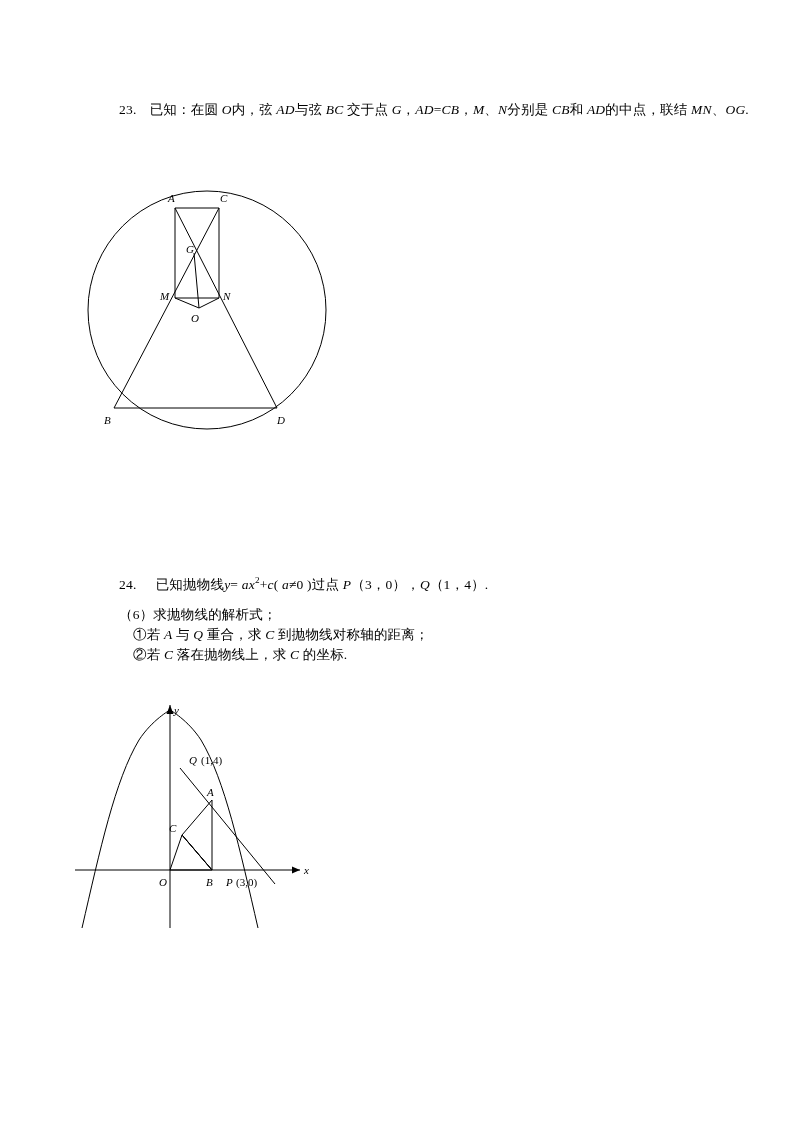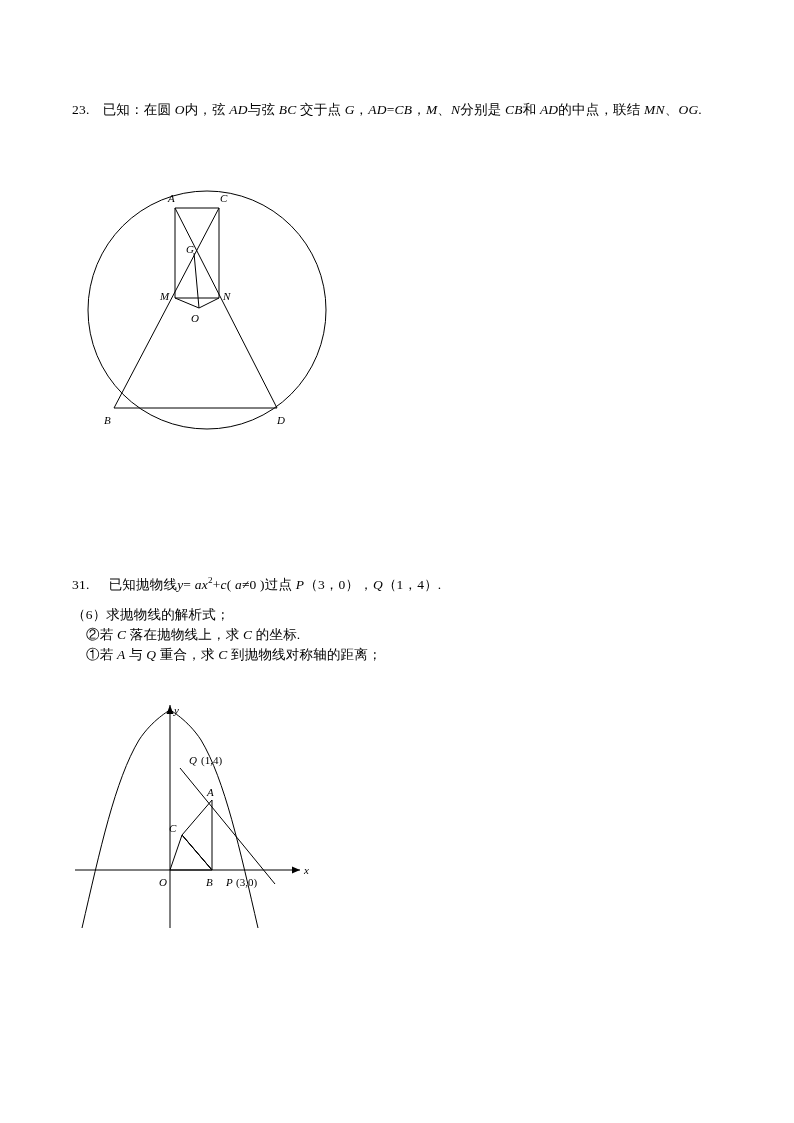--- a/index.html
+++ b/index.html
@@ -27,20 +27,21 @@
     width: 660px;
   }
   #q23 { top: 100px; }
   #q24 { top: 570px; }
 
   .line {
     font-size: 13.5px;
     line-height: 20px;
     white-space: nowrap;
     letter-spacing: 0.2px;
+    margin-left: 47px;
   }
   .line.indent { padding-left: 14px; }
   .line.sp { margin-top: 10px; }
   .it {
     font-family: "Liberation Serif", serif;
     font-style: italic;
   }
   .num {
     font-family: "Liberation Serif", serif;
   }
@@ -104,32 +105,32 @@
       <text class="lbl" x="88" y="120">M</text>
       <text class="lbl" x="151" y="120">N</text>
       <text class="lbl" x="119" y="142">O</text>
       <text class="lbl" x="32" y="244">B</text>
       <text class="lbl" x="205" y="244">D</text>
     </svg>
   </div>
 
   <div class="q-block" id="q24">
     <div class="line">
-      <span class="num">31.</span>
+      <span class="num">24.</span>
       <span style="display:inline-block;width:12px"></span>
       已知抛物线<span class="it">y</span>= <span class="it">ax</span><sup>2</sup>+<span class="it">c</span>( <span class="it">a</span>≠0 )过点 <span class="it">P</span>（3，0），<span class="it">Q</span>（1，4）.
     </div>
     <div class="line sp">
       （6）求抛物线的解析式；
     </div>
     <div class="line indent">
-      ②若 <span class="it">C</span> 落在抛物线上，求 <span class="it">C</span> 的坐标.
+      ①若 <span class="it">A</span> 与 <span class="it">Q</span> 重合，求 <span class="it">C</span> 到抛物线对称轴的距离；
     </div>
     <div class="line indent">
-      ①若 <span class="it">A</span> 与 <span class="it">Q</span> 重合，求 <span class="it">C</span> 到抛物线对称轴的距离；
+      ②若 <span class="it">C</span> 落在抛物线上，求 <span class="it">C</span> 的坐标.
     </div>
   </div>
 
   <div class="fig" id="fig24">
     <svg width="320" height="240" viewBox="0 0 320 240">
 
       <line x1="15" y1="170" x2="240" y2="170" stroke="#000" stroke-width="1"></line>
       <polygon points="240,170 232,166.5 232,173.5" fill="#000"></polygon>
       <line x1="110" y1="228" x2="110" y2="5" stroke="#000" stroke-width="1"></line>
       <polygon points="110,5 106.5,14 113.5,14" fill="#000"></polygon>

